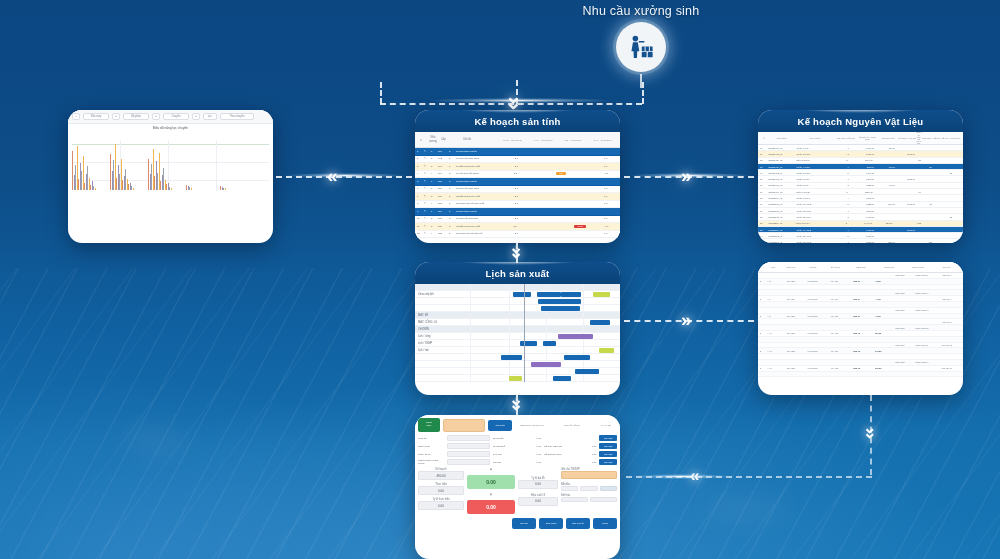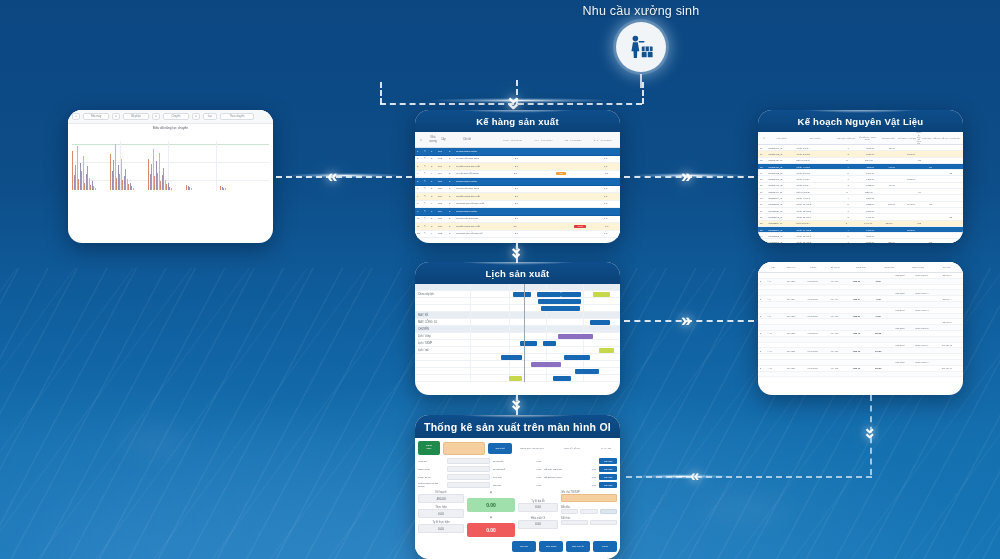--- a/index.html
+++ b/index.html
@@ -210,21 +210,21 @@
               <span class="bar" style="height: 6.25%; background: rgb(155, 143, 181);"></span>
               <span class="bar" style="height: 5%; background: rgb(154, 163, 173);"></span>
               <span class="bar" style="height: 3.75%; background: rgb(240, 181, 77);"></span>
             </span>
           </div>
       </div>
     </div>
   </div>
 
   <div class="card" style="left:415px; top:110px; width:205px; height:133px;">
-    <div class="card-head">Kế hàng sản xuất</div>
+    <div class="card-head">Kế hoạch sản tính</div>
     <div class="card-body" style="padding:0;">
       <div style="display:flex;background:#f7f8fa;border-bottom:1px solid #dfe3e9;height:16px;align-items:center;padding:0 2px;">
         <span style="font-size:4px;color:#6b7480;width:8px;text-align:center;">⌕</span>
         <span style="font-size:2.6px;color:#6b7480;width:16px;text-align:center;line-height:1.2">Nhà<br>xưởng</span>
         <span style="font-size:2.6px;color:#6b7480;width:22px;">Cấp</span>
         <span style="font-size:2.6px;color:#6b7480;width:34px;">Chi tiết</span>
         <span style="flex:1;display:flex;justify-content:space-around;">
           <span style="font-size:2.3px;color:#8a939d">MMO - 03/10/2024</span>
           <span style="font-size:2.3px;color:#8a939d">T9/4 - 10/10/2024</span>
           <span style="font-size:2.3px;color:#8a939d">IPB - 17/11/2024</span>
@@ -995,21 +995,20 @@
             <span style="flex:1;font-size:2.1px;color:#3b4650;text-align:center;font-weight:700"></span>
             <span style="flex:1;font-size:2.1px;color:#6b7480;text-align:center"></span>
             <span style="flex:1;font-size:2.1px;color:#6b7480;text-align:center"></span>
             <span style="flex:1.3;font-size:2.1px;color:#6b7480;text-align:center"></span>
           </div>
         </div>
     </div>
   </div>
 
   <div class="card" style="left:415px; top:415px; width:205px; height:144px;">
-    <div class="card-head big">Thống kê sản xuất trên màn hình OI</div>
     <div class="card-body" style="padding:3px;">
 
       <div style="display:flex;gap:3px;align-items:center;margin-bottom:3px;">
         <div style="width:22px;height:14px;background:#1f8a4c;border-radius:2px;display:flex;align-items:center;justify-content:center;color:#fff;font-size:2.4px;text-align:center;line-height:1.1">Đang<br>chạy</div>
         <div style="flex:1;height:13px;background:#f6cfa0;border:1px solid #e8bd8a;border-radius:2px;"></div>
         <div style="width:24px;height:11px;background:#1668b3;border-radius:2px;color:#fff;font-size:2.4px;display:flex;align-items:center;justify-content:center;">Quét mã</div>
         <div style="width:34px;text-align:center;font-size:2.2px;color:#6b7480;line-height:1.2">Người bảo / Ca làm việc</div>
         <div style="width:40px;text-align:center;font-size:2.2px;color:#6b7480;line-height:1.2">Thực tế / số PO</div>
         <div style="width:22px;text-align:center;font-size:2.2px;color:#6b7480;line-height:1.2">Tỷ lệ / đạt</div>
       </div>

